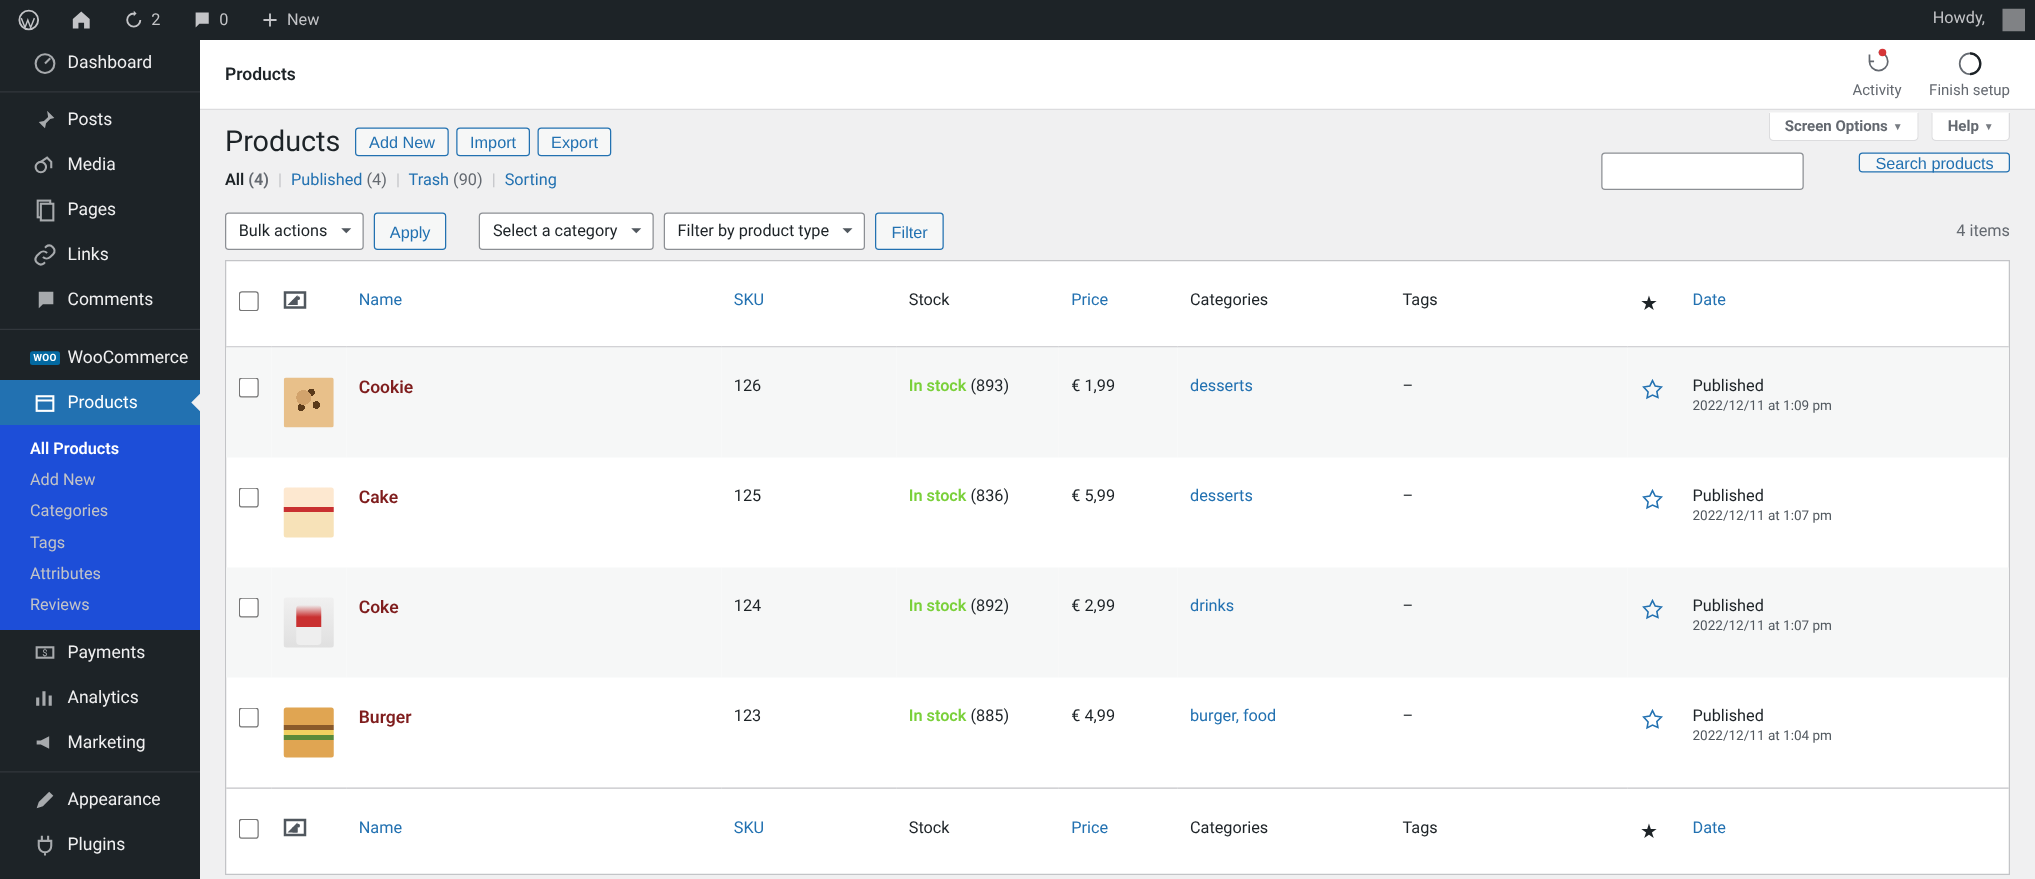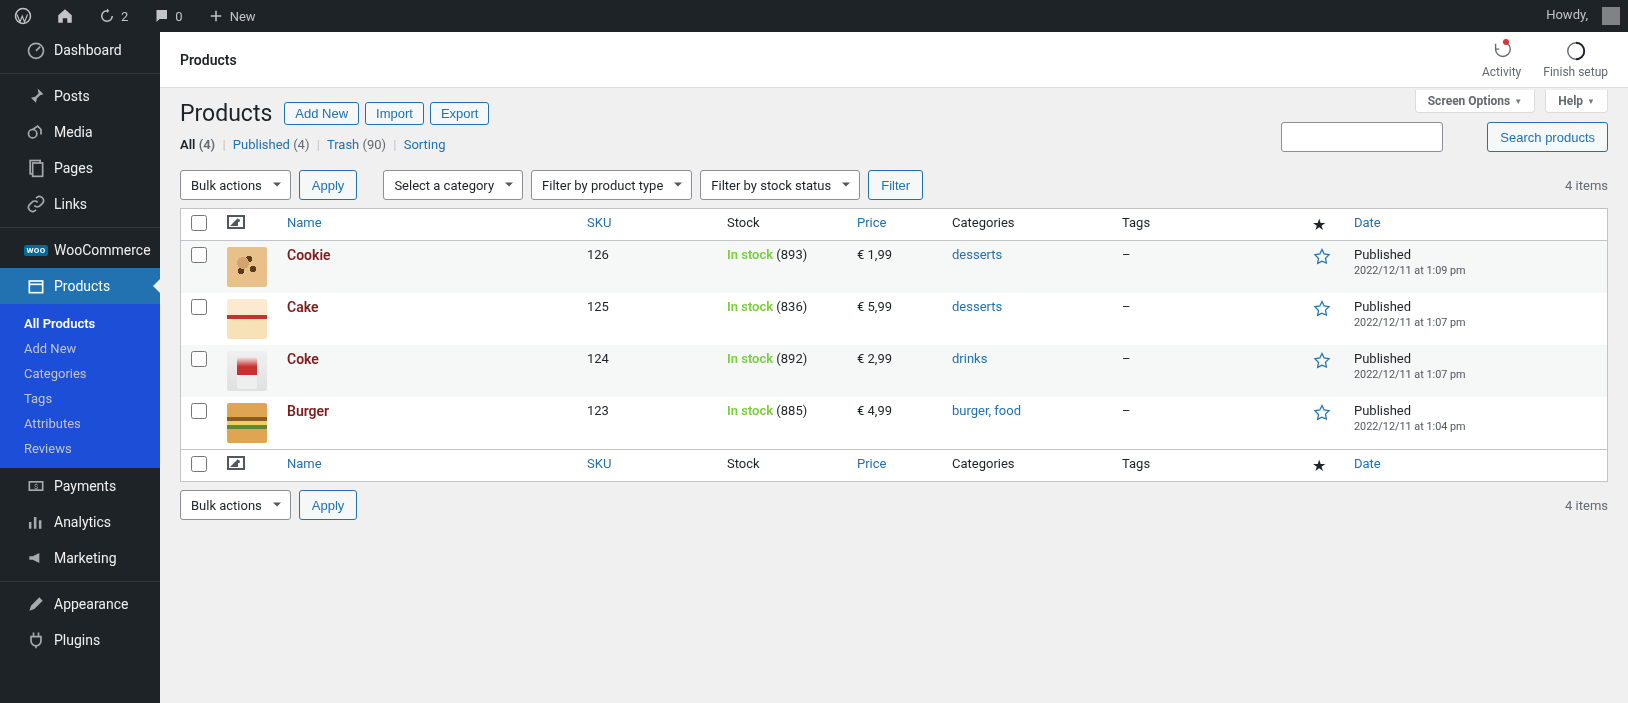--- a/index.html
+++ b/index.html
@@ -48,30 +48,30 @@
 .page-action { border:1px solid #2271b1; color:#2271b1; background:#f6f7f7; padding: 3px 10px; border-radius:3px; font-size:13px; cursor:pointer;}
 
 .subsubsub { font-size:13px; color:#646970; margin-bottom:10px;}
 .subsubsub .lnk { color:#2271b1; cursor:pointer;}
 .subsubsub .count { color:#646970;}
 .subsubsub .current { color:#1d2327; font-weight:600;}
 .subsubsub .sep { margin: 0 4px; color:#c3c4c7;}
 
 .searchbox { float:right; display:flex; gap:8px; margin-top:-40px;}
 .searchbox input { border:1px solid #8c8f94; border-radius:3px; padding:3px 8px; width:162px; height:30px;}
-.searchbox button { border:1px solid #2271b1; color:#2271b1; background:#f6f7f7; padding:0 12px; border-radius:3px; font-size:13px; cursor:pointer; height:30px;margin-left:36px;}
+.searchbox button { border:1px solid #2271b1; color:#2271b1; background:#f6f7f7; padding:0 12px; border-radius:3px; font-size:13px; cursor:pointer; height:16px;margin-left:36px;}
 
 .tablenav { display:flex; align-items:center; gap:8px; padding: 8px 0;}
 .tablenav select, .tablenav .selectlike { border:1px solid #8c8f94; border-radius:3px; padding: 0 28px 0 10px; height:30px; font-size:13px; background:#fff; appearance:none; position:relative; cursor:pointer; display:inline-flex; align-items:center;}
 .selectlike::after { content:''; position:absolute; right:9px; top:50%; transform:translateY(-30%); border:4px solid transparent; border-top-color:#50575e;}
 .btn-secondary { border:1px solid #2271b1; color:#2271b1; background:#f6f7f7; padding:0 12px; border-radius:3px; font-size:13px; cursor:pointer; height:30px;}
 .tablenav .count { margin-left:auto; color:#646970; font-size:13px;}
 
 table.list { width:100%; border:1px solid #c3c4c7; border-spacing:0; background:#fff;}
-table.list th, table.list td { text-align:left; padding: 6px 10px; vertical-align: top; font-size:13px;}
+table.list th, table.list td { text-align:left; padding: 24px 10px; vertical-align: top; font-size:13px;}
 table.list thead th, table.list tfoot th { font-weight:400; border-bottom:1px solid #c3c4c7;}
 table.list tfoot th { border-bottom:0; border-top:1px solid #c3c4c7;}
 table.list th.sortable { color:#2271b1; cursor:pointer;}
 table.list th .star { color:#1d2327; font-size:16px;}
 table.list tbody tr:nth-child(odd) { background:#f6f7f7;}
 table.list .cb { width:30px;}
 table.list .thumb { width:52px;}
 table.list .thumb .img { width:40px; height:40px; border-radius:2px;}
 table.list .name a { color:#7f1d1d; font-weight:600; font-size:14px;}
 table.list .instock { color:#7ad03a; font-weight:600;text-align:center;}
@@ -176,20 +176,28 @@
       </span>
       <span>Pages</span>
     </div>
   <div class="item">
       <span class="mic">
         <svg viewBox="0 0 24 24">
           <path d="M10 14a5 5 0 007 0l3-3a5 5 0 00-7-7l-1 1M14 10a5 5 0 00-7 0l-3 3a5 5 0 007 7l1-1" fill="none" stroke="#a7aaad" stroke-width="2"></path>
         </svg>
       </span>
       <span>Links</span>
+    </div>
+  <div class="item">
+      <span class="mic">
+        <svg viewBox="0 0 24 24">
+          <path d="M4 4h16v12H10l-4 4V4z" fill="#a7aaad"></path>
+        </svg>
+      </span>
+      <span>Comments</span>
     </div>
   <div class="item topsep">
       <span class="mic">
         <span class="woobadge">WOO</span>
       </span>
       <span>WooCommerce</span>
     </div>
   <div class="item active">
       <span class="mic">
         <svg viewBox="0 0 24 24">
@@ -302,21 +310,20 @@
       <input type="text" style="">
       <button>Search products</button>
     </div>
 
     <div class="tablenav">
       <span class="selectlike">Bulk actions</span>
       <button class="btn-secondary">Apply</button>
       <span style="width:10px"></span>
       <span class="selectlike">Select a category</span>
       <span class="selectlike">Filter by product type</span>
-      <span class="selectlike">Filter by stock status</span>
       <button class="btn-secondary">Filter</button>
       <span class="count">4 items</span>
     </div>
 
     <table class="list">
       <thead>
         <tr>
           <th class="cb"><input type="checkbox" style=""></th>
           <th class="thumb"><span class="thumb-icon"></span></th>
           <th class="sortable col-name">Name</th>

